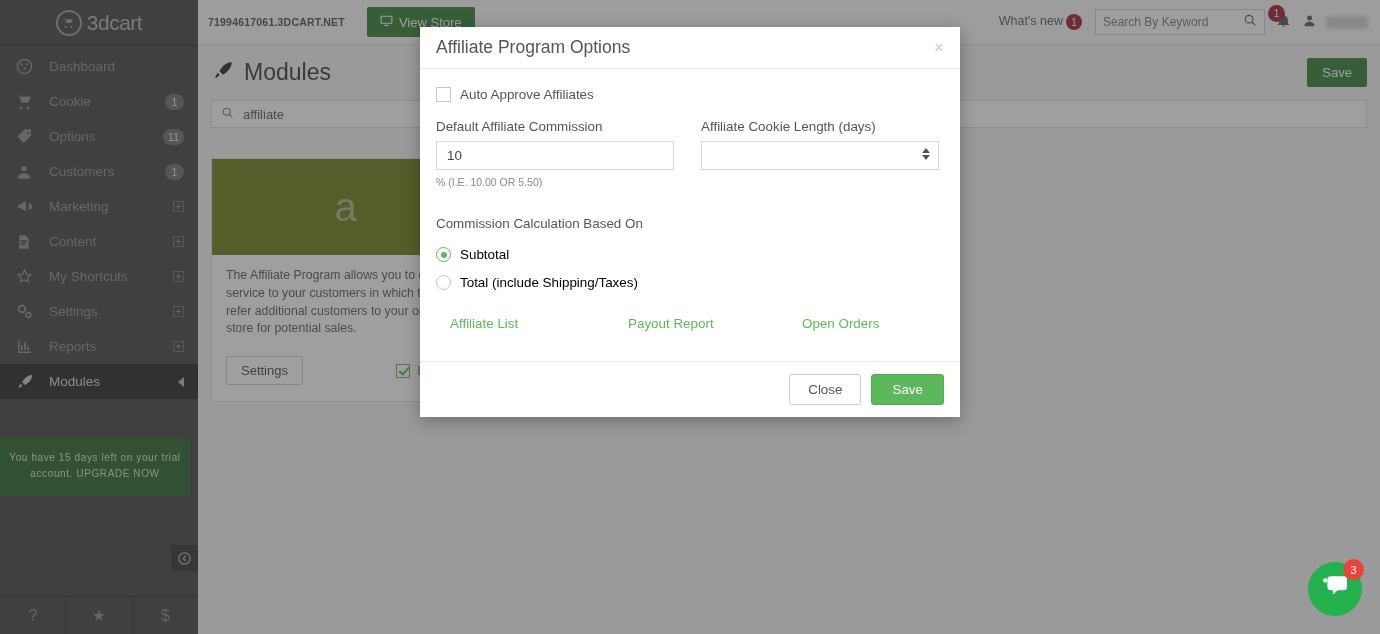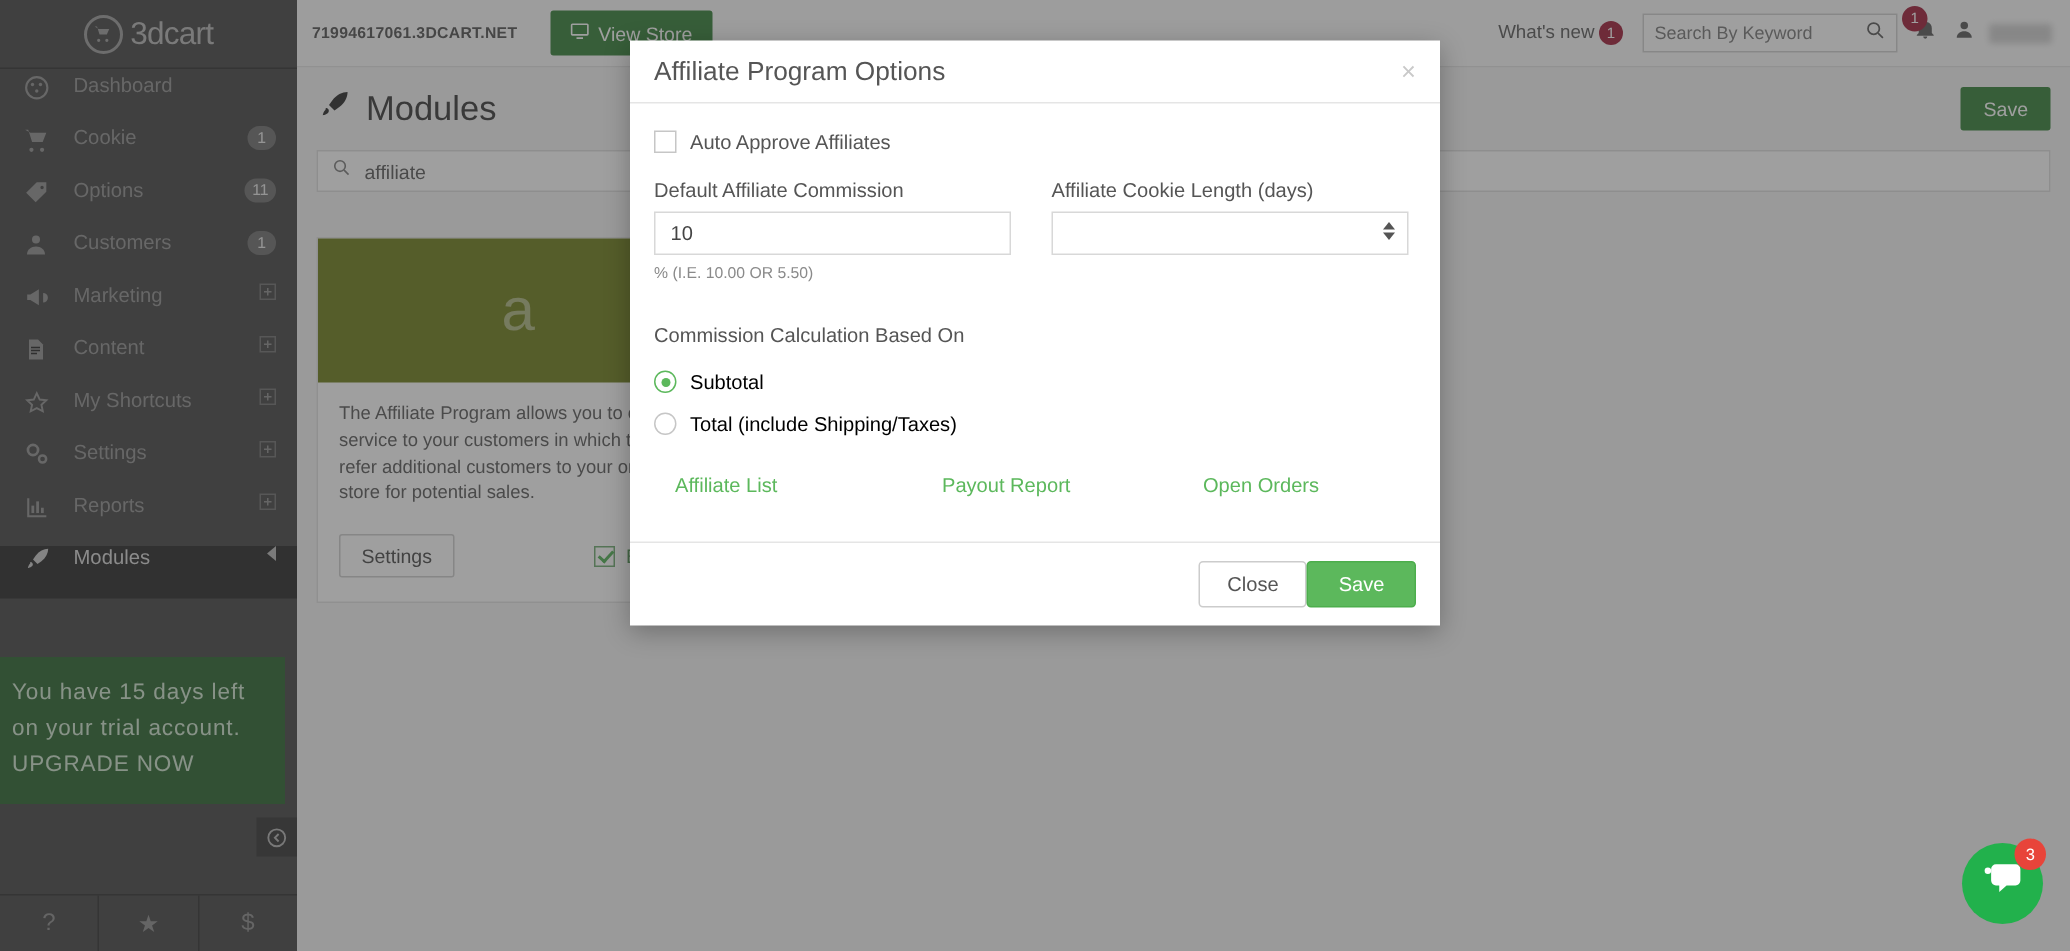--- a/index.html
+++ b/index.html
@@ -26,21 +26,21 @@
   .brand-logo { display: flex; align-items: center; gap: 5px; }
   .brand-circle {
     width: 26px; height: 26px; border-radius: 50%;
     border: 2px solid #9a9a9a;
     display: flex; align-items: center; justify-content: center;
   }
   .brand-text { font-size: 21px; color: #b5b5b5; letter-spacing: -0.5px; font-weight: 400; }
   .nav { padding-top: 3px; }
   .nav-item {
     position: relative;
-    height: 35px; display: flex; align-items: flex-start;
+    height: 35px; display: flex; align-items: center;
     padding: 0 14px 0 16px;
     font-size: 13.5px; color: #8e8e8e;
     cursor: pointer;
   }
   .nav-item.active { color: #d6d6d6; background: #232323; }
   .nav-icon {
     width: 22px; height: 18px; margin-right: 11px;
     display: flex; align-items: center; justify-content: flex-start;
     flex: 0 0 22px;
   }
@@ -63,21 +63,21 @@
   .nav-plus::after { top: 2px; bottom: 2px; left: 4px; width: 1px; }
   .nav-caret {
     width: 0; height: 0;
     border-top: 5px solid transparent; border-bottom: 5px solid transparent;
     border-right: 6px solid #b6b6b6;
   }
   .trial-box {
     position: absolute; left: 0; top: 438px;
     width: 190px; padding: 12px 8px 14px;
     background: #256029; color: #cfe5cf;
-    text-align: left; font-size: 15px; line-height: 1.6;
+    text-align: center; font-size: 10px; line-height: 1.6;
     letter-spacing: 0.6px;
     cursor: pointer;
   }
   .collapse-btn {
     position: absolute; right: 0; top: 545px;
     width: 27px; height: 26px; background: #2e2e2e;
     display: flex; align-items: center; justify-content: center;
     cursor: pointer;
   }
   .sb-footer {
@@ -261,21 +261,21 @@
   }
   .radio-label { font-size: 13.4px; color: #000000; }
   .links-row { display: flex; margin-top: 26px; margin-left: 14px; }
   .links-row a {
     font-size: 13.4px; color: #5cb85c; text-decoration: none; cursor: pointer;
   }
   .links-row a:nth-child(1) { width: 178px; }
   .links-row a:nth-child(2) { width: 174px; }
   .modal-foot {
     border-top: 1px solid #e5e5e5; padding: 12px 16px;
-    display: flex; justify-content: flex-end; 
+    display: flex; justify-content: flex-end; gap: 10px;
   }
   .btn-close {
     border: 1px solid #ccc; background: #fff; color: #555;
     font-size: 13.4px; padding: 7px 18px; border-radius: 3px; cursor: pointer;
   }
   .btn-save {
     border: 1px solid #4cae4c; background: #5cb85c; color: #fff;
     font-size: 13.4px; padding: 7px 20px; border-radius: 3px; cursor: pointer;
   }
 

